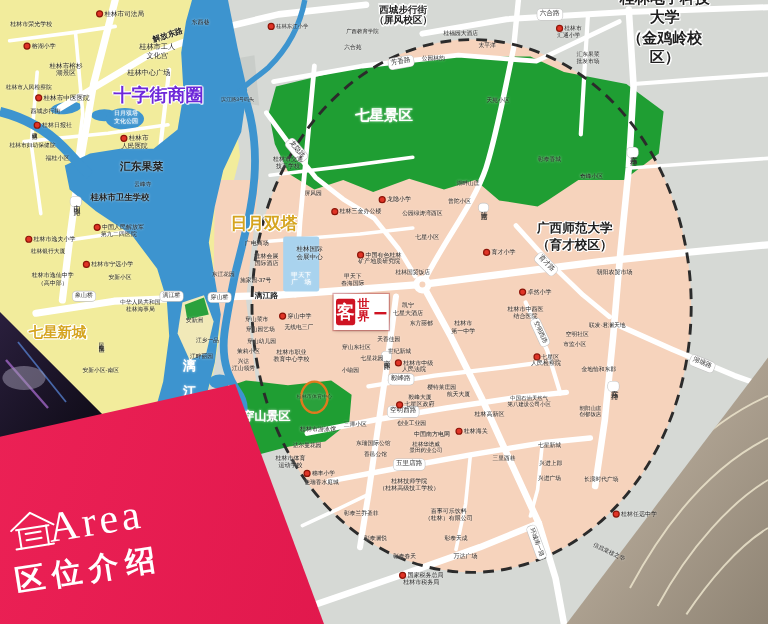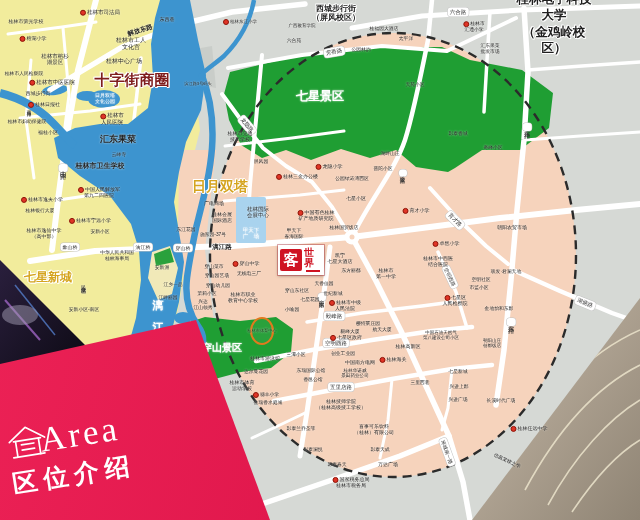--- a/index.html
+++ b/index.html
@@ -18,21 +18,21 @@
   .lb.vert.pill{padding:2px 1px;}
   .dot{display:inline-block;width:4px;height:4px;border-radius:50%;background:#e03426;
        border:1px solid #8d1408;margin-right:1px;vertical-align:middle;}
   
   .klogo{position:absolute;left:278px;top:245px;width:46px;height:30px;background:#fff;
          display:flex;align-items:center;gap:2px;padding:2px;box-sizing:border-box;
          box-shadow:0 0 0 1px rgba(170,20,35,.35),0 1px 3px rgba(0,0,0,.35);}
   .klogo .sq{width:22px;height:22px;background:#cf1322;color:#fff;font-size:15px;font-weight:bold;
              display:flex;align-items:center;justify-content:center;border-radius:2px;
              font-family:"Liberation Serif",serif;}
-  .klogo .rt{display:flex;flex-direction:column;align-items:center;flex:1;color:#cf1322;line-height:1;}
+  .klogo .rt{display:flex;flex-direction:row;align-items:center;flex:1;color:#cf1322;line-height:1;}
   .klogo .rt .big{font-size:10px;font-weight:bold;font-family:"Liberation Serif",serif;}
   .klogo .rt .bar{width:14px;height:2px;background:#cf1322;margin-top:2px;}
   
   #banner{position:absolute;left:0;top:0;width:640px;height:520px;
           background:linear-gradient(105deg,#ee2357,#d60f44);
           clip-path:polygon(0 364px,196px 320px,270px 520px,0 520px);}
   .banner-text{position:absolute;left:8px;top:408px;width:230px;transform:rotate(-9deg);color:#fff;}
   .banner-en{font-family:"Liberation Serif",serif;font-size:35px;letter-spacing:3px;margin-left:34px;}
   .banner-row{display:flex;align-items:center;gap:8px;margin-top:2px;}
   .banner-zh{font-size:25px;font-weight:bold;letter-spacing:6px;}
@@ -144,30 +144,32 @@
   </svg>
 
   <div id="labels">
     <div class="klogo">
       <div class="sq">客</div>
       <div class="rt">
         <div class="big">世界</div>
         <div class="bar"></div>
       </div>
     </div>
-  <div class="lb bold halo" style="left: 132px; top: 80px; font-size: 15px; color: #7f1d1d;">十字街商圈</div>
+  <div class="lb bold halo" style="left: 132px; top: 80px; font-size: 15px; color: #6d28d9;">十字街商圈</div>
       <div class="lb bold halo" style="left: 220px; top: 186px; font-size: 14px; color: rgb(213, 164, 31);">日月双塔</div>
       <div class="lb bold halo" style="left: 48px; top: 277px; font-size: 12px; color: rgb(213, 164, 31);">七星新城</div>
       <div class="lb bold" style="left: 320px; top: 96px; font-size: 12px; color: rgb(255, 255, 255); text-align: center;">七星景区</div>
       <div class="lb bold" style="left: 222px; top: 348px; font-size: 10px; color: rgb(255, 255, 255);">穿山景区</div>
       <div class="lb bold" style="left: 118px; top: 139px; font-size: 9px;">汇东果菜</div>
       <div class="lb bold halo" style="left: 554px; top: 23px; font-size: 12.5px; line-height: 1.3;">桂林电子科技大学
 （金鸡岭校区）</div>
       <div class="lb bold halo" style="left: 336px; top: 13px; font-size: 8px;">西城步行街
 （屏风校区）</div>
+      <div class="lb bold halo" style="left: 479px; top: 198px; font-size: 10.5px; line-height: 1.3;">广西师范大学
+（育才校区）</div>
       <div class="lb bold" style="left: 158px; top: 316px; font-size: 11px; color: rgb(255, 255, 255); line-height: 2;">漓
 江</div>
       <div class="lb bold" style="left: 140px; top: 30px; font-size: 6.5px; --r: -17deg;">解放东路</div>
       <div class="lb pill vert" style="left: 63px; top: 168px; font-size: 6px;">中山中路</div>
       <div class="lb vert" style="left: 28px; top: 108px; font-size: 4.5px;">西城路</div>
       <div class="lb bold" style="left: 222px; top: 247px; font-size: 6.5px;">漓江路</div>
       <div class="lb pill" style="left: 70px; top: 247px; font-size: 5px;">象山桥</div>
       <div class="lb pill" style="left: 143px; top: 247px; font-size: 5px;">漓江桥</div>
       <div class="lb pill" style="left: 183px; top: 248px; font-size: 5px;">穿山桥</div>
       <div class="lb pill" style="left: 458px; top: 12px; font-size: 5.5px;">六合路</div>

